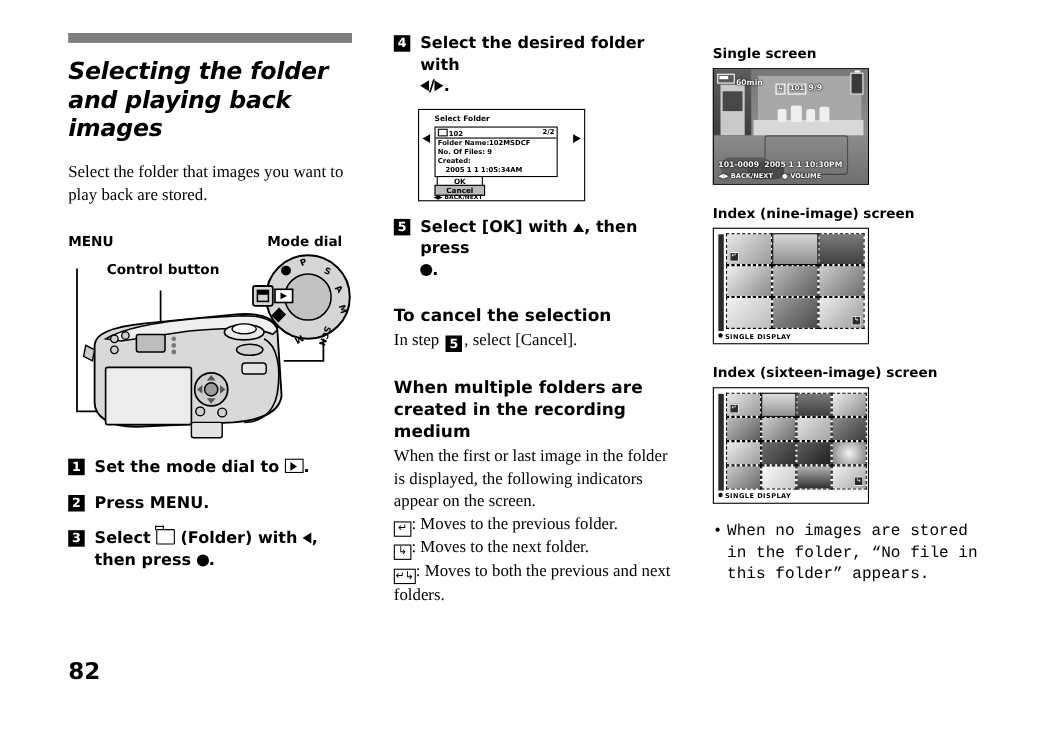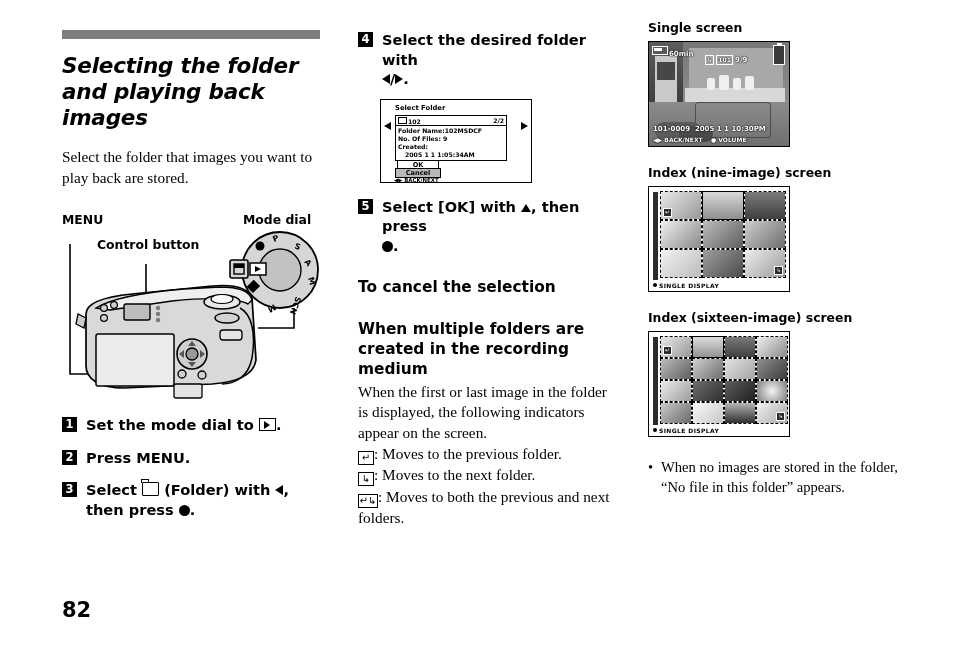--- a/index.html
+++ b/index.html
@@ -170,21 +170,21 @@
     font-weight:bold;font-size:6px;letter-spacing:.4px;
   }
   .idx-foot .bulletdot{display:inline-block;width:4px;height:4px;border-radius:50%;background:#000;vertical-align:1px;margin-right:2px;}
   .cellbadge{
     position:absolute;left:2px;bottom:2px;border:1.2px solid #fff;background:#2a2a2a;color:#fff;
     font-family:"DejaVu Sans",sans-serif;font-size:5.5px;line-height:7px;padding:0 1px;
   }
   .cellbadge.br{left:auto;right:2px;}
 
   .note{
-    font-size:14.6px;line-height:19.6px;margin-top:21px;position:relative;padding-left:13px;
+    font-size:14.6px;line-height:19.6px;margin-top:16px;position:relative;padding-left:13px;font-family:Liberation Mono, monospace;
   }
   .note::before{content:"\2022";position:absolute;left:0;top:0;}
 
   .pagenum{
     position:absolute;left:62px;top:598px;
     font-family:"DejaVu Sans", sans-serif;font-weight:bold;font-size:21px;
   }
 
   
   .cam{position:absolute;left:0;top:30px;}
@@ -334,36 +334,40 @@
     <div class="step" style="margin-top:14px;">
       <span class="stepnum">5</span>
       <div class="steptxt">
         <span>Select [OK] with</span>
         <span class="tri-u"></span><span>, then press</span><br>
         <span class="dot"></span><span>.</span>
       </div>
     </div>
 
     <h3 class="sub">To cancel the selection</h3>
+    <p class="body">
+      <span>In step</span>
+      <span class="stepnum inline">5</span><span>, select [Cancel].</span>
+    </p>
 
     <h3 class="sub" style="margin-top:22px;">When multiple folders are created in the recording medium</h3>
     <p class="body">When the first or last image in the folder is displayed, the following indicators appear on the screen.</p>
 
     <p class="body" style="margin-top:1px;">
       <span class="arrowbox">↵</span><span>: Moves to the previous folder.</span>
     </p>
     <p class="body" style="margin-top:0;">
       <span class="arrowbox">↳</span><span>: Moves to the next folder.</span>
     </p>
     <p class="body" style="margin-top:1px;">
       <span class="arrowbox" style="width:18px;">↵↳</span><span>: Moves to both the previous and next folders.</span>
     </p>
   </div>
 
-  <div class="col col-right" style="top:20px;">
+  <div class="col col-right" style="top:41px;">
 
     <h4 class="shot">Single screen</h4>
     <div class="screen single">
       <div class="sg-wall"></div>
       <div class="sg-win"></div>
       <div class="sg-shelf"></div>
       <div class="sg-jug" style="left:58px;top:36px;width:8px;height:12px;"></div>
       <div class="sg-jug" style="left:70px;top:33px;width:10px;height:15px;"></div>
       <div class="sg-jug" style="left:84px;top:36px;width:8px;height:12px;"></div>
       <div class="sg-jug" style="left:96px;top:34px;width:9px;height:14px;"></div>

